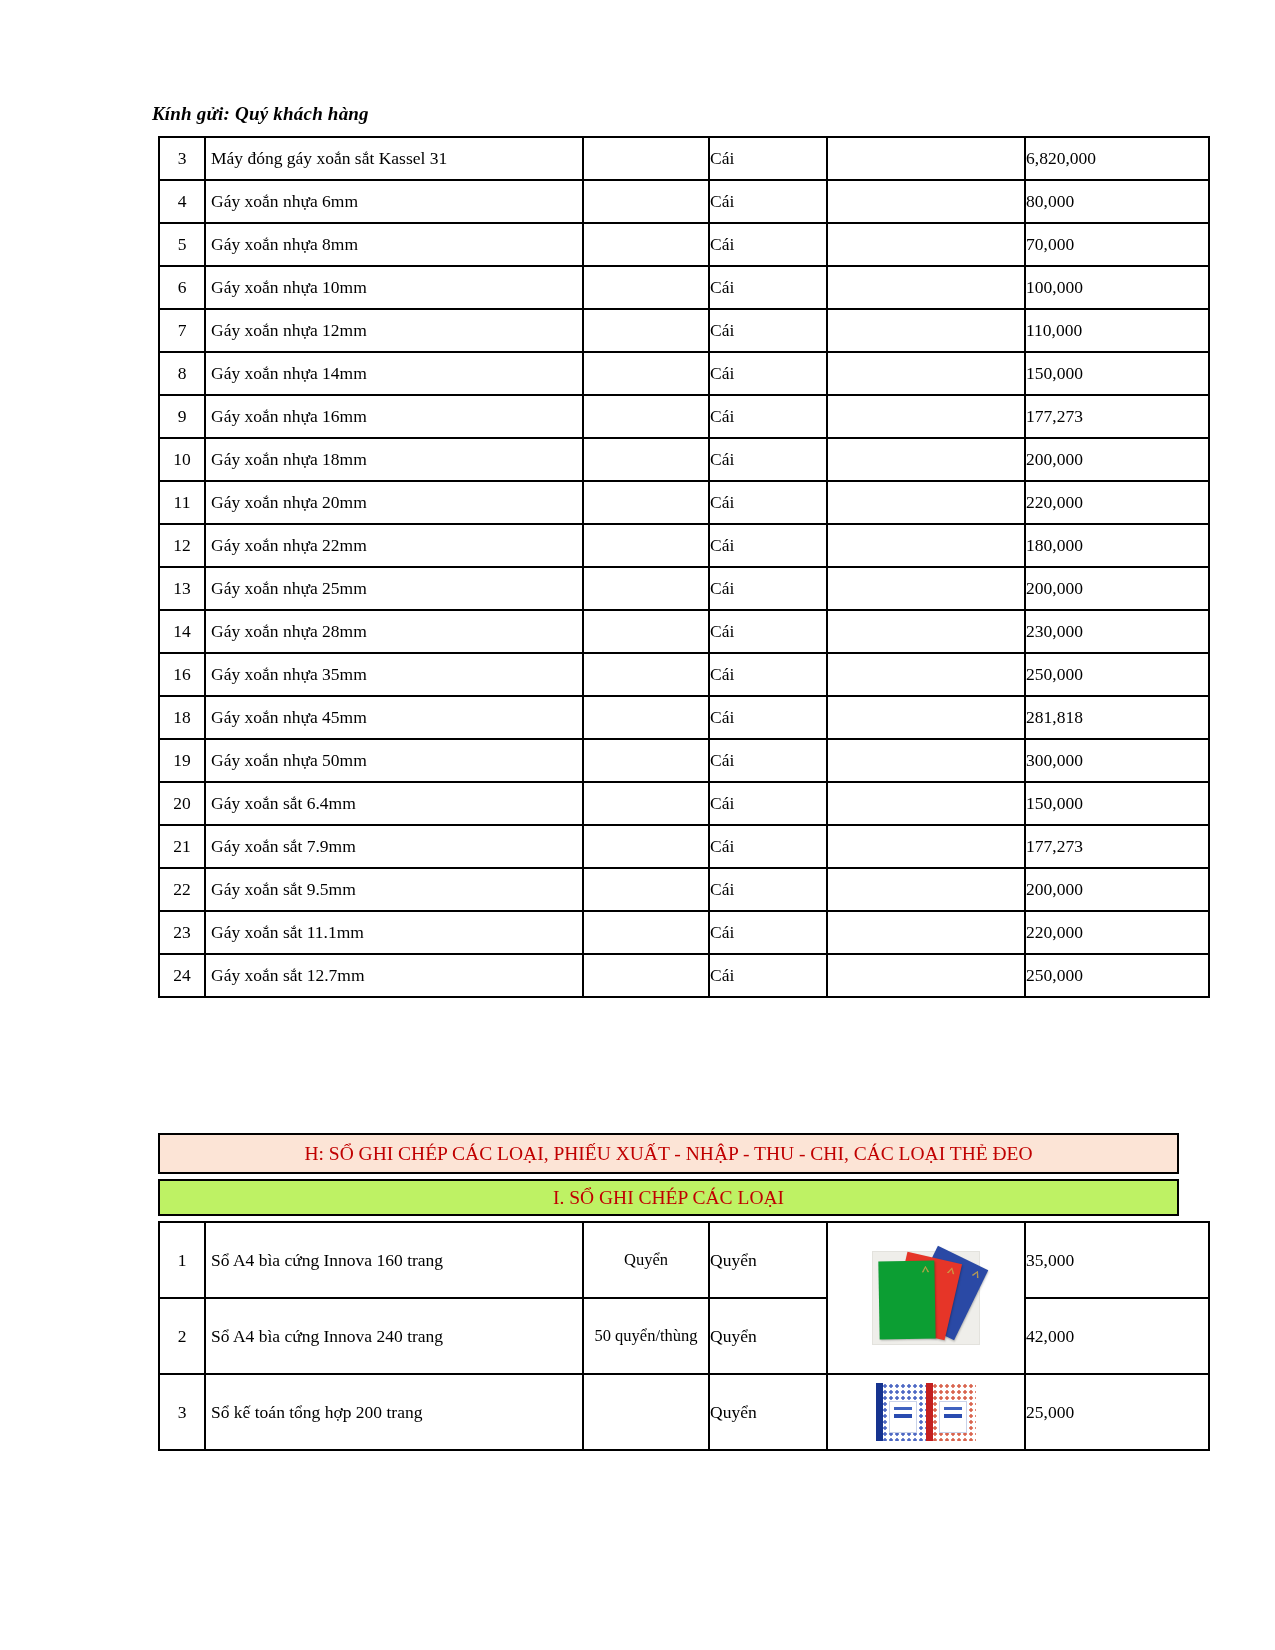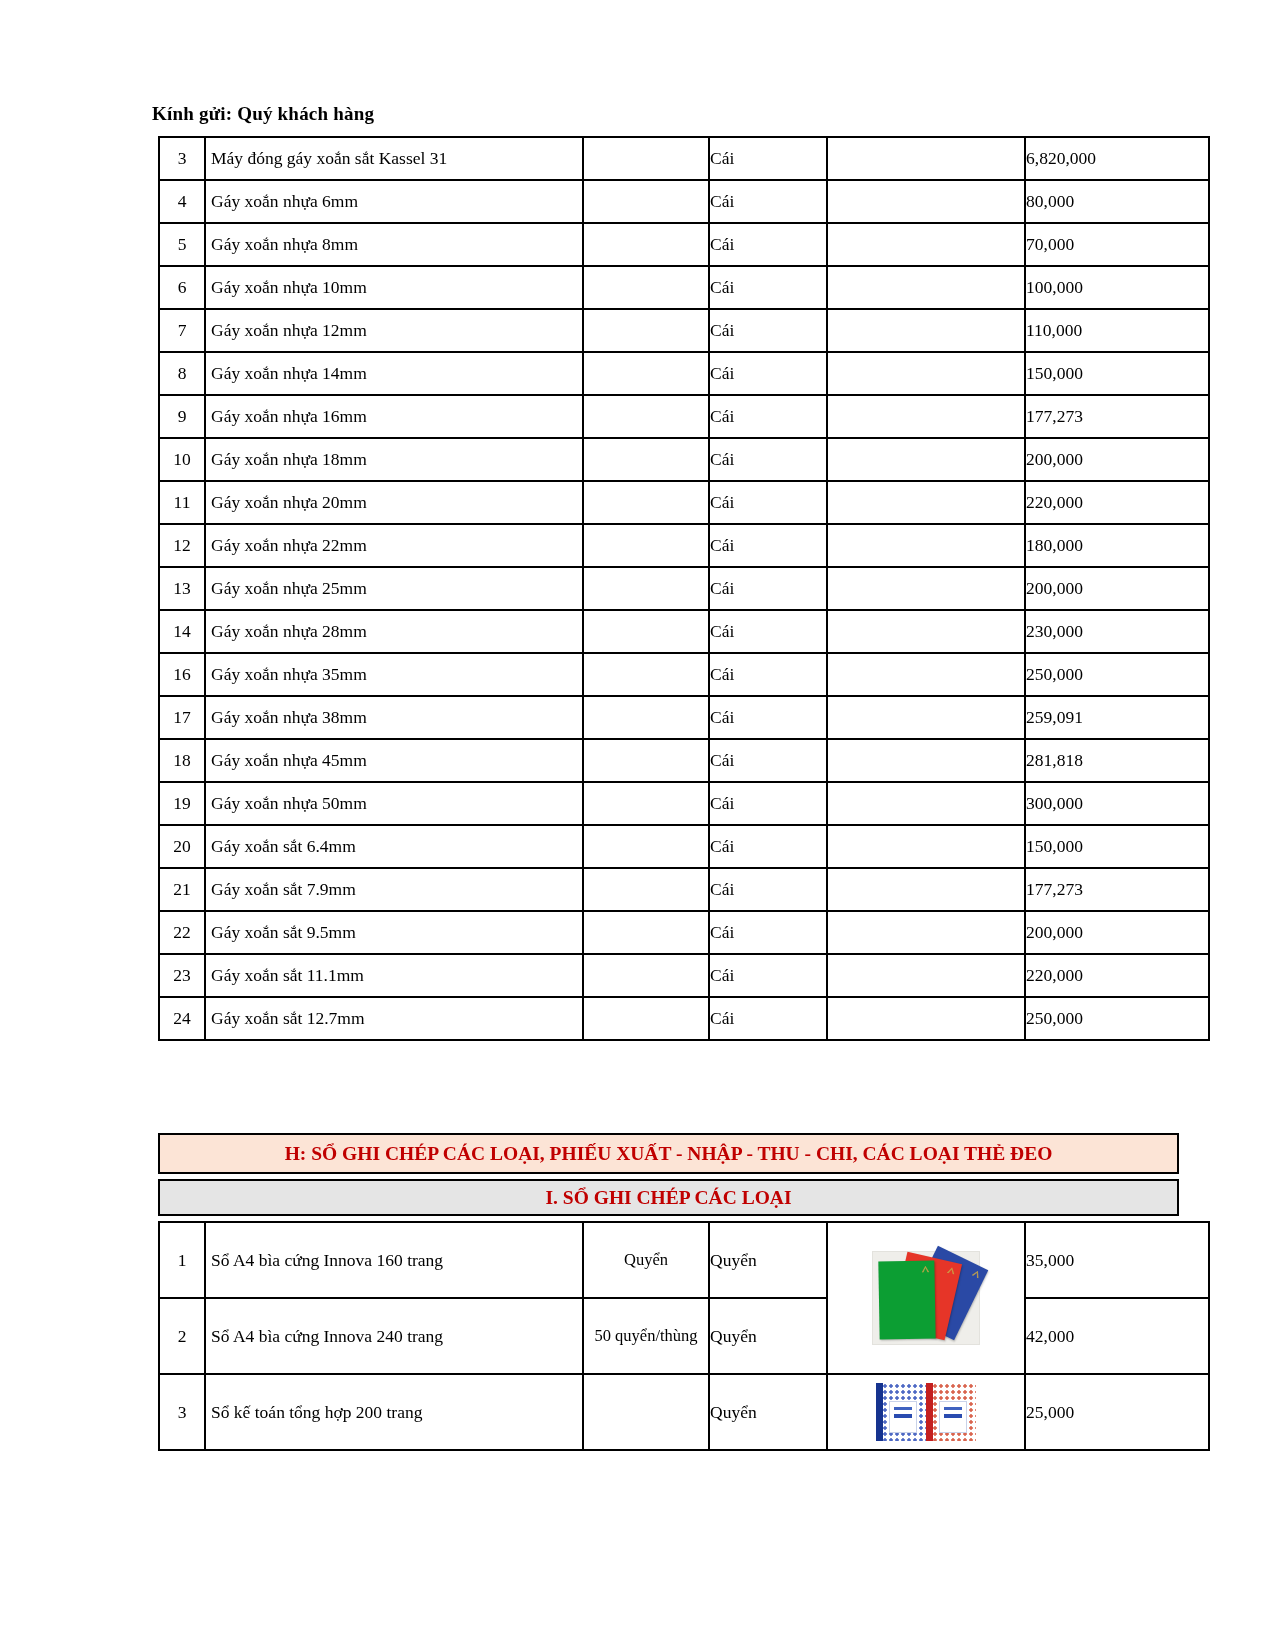--- a/index.html
+++ b/index.html
@@ -5,21 +5,21 @@
   html,body { margin:0; padding:0; background:#ffffff; }
   body {
     width:1275px; height:1650px;
     font-family:"Liberation Serif","DejaVu Serif",serif;
     color:#000;
   }
   .page { position:relative; width:1275px; height:1650px; overflow:hidden; background:#fff; }
 
   .greeting {
     position:absolute; left:152px; top:103px;
-    font-size:19px; font-weight:bold; 
+    font-size:19px; font-weight:bold; font-style:italic;
     letter-spacing:0.2px;
   }
 
   table.grid {
     position:absolute; left:158px;
     border-collapse:collapse; table-layout:fixed;
     width:1021px;
   }
   table.grid td {
     border:2px solid #000;
@@ -35,25 +35,25 @@
   .c-img   { width:196px; text-align:center; }
   .c-price { width:170px; text-align:left; font-weight:normal; padding-right:12px !important; }
 
   table.main { top:136px; }
   table.main tr { height:43px; }
 
   .bar {
     position:absolute; left:158px; width:1021px; box-sizing:border-box;
     border:2px solid #000;
     display:flex; align-items:center; justify-content:center;
-    font-weight:bold; font-size:19.5px; color:#C00000;
+    font-weight:normal; font-size:19.5px; color:#C00000;
     text-align:center;
   }
   .bar-h { top:1133px; height:41px; background:#FCE4D6; }
-  .bar-i { top:1179px; height:37px; background:#e5e5e5; }
+  .bar-i { top:1179px; height:37px; background:#bef264; }
 
   table.bottom { top:1221px; }
   table.bottom tr { height:76px; }
 
   
   .photo { margin:0 auto; }
   .photo.notebooks {
     position:relative; width:108px; height:94px;
     background:#efeeea; box-shadow:inset 0 0 0 1px #e3e2dd;
   }
@@ -202,28 +202,20 @@
 
   <tr>
     <td class="c-stt">16</td>
     <td class="c-name">Gáy xoắn nhựa 35mm</td>
     <td class="c-pack"></td>
     <td class="c-unit">Cái</td>
     <td class="c-img"></td>
     <td class="c-price">250,000</td>
   </tr>
 
-  <tr>
-    <td class="c-stt">17</td>
-    <td class="c-name">Gáy xoắn nhựa 38mm</td>
-    <td class="c-pack"></td>
-    <td class="c-unit">Cái</td>
-    <td class="c-img"></td>
-    <td class="c-price">259,091</td>
-  </tr>
 
   <tr>
     <td class="c-stt">18</td>
     <td class="c-name">Gáy xoắn nhựa 45mm</td>
     <td class="c-pack"></td>
     <td class="c-unit">Cái</td>
     <td class="c-img"></td>
     <td class="c-price">281,818</td>
   </tr>
 

